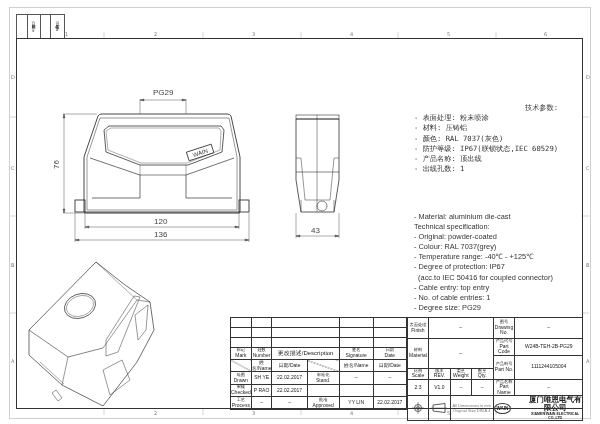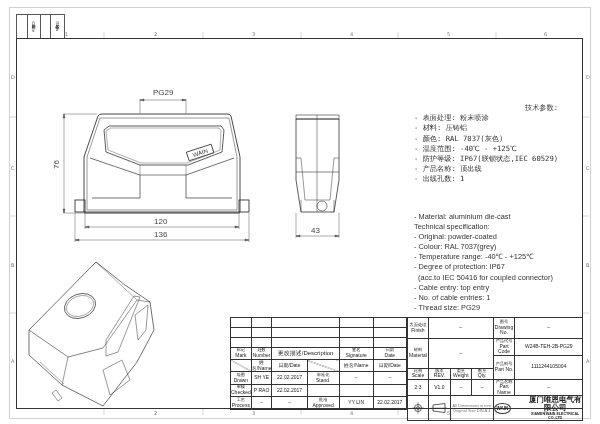--- a/index.html
+++ b/index.html
@@ -156,37 +156,36 @@
 <div class="dim" style="left:52px;top:160px;transform:rotate(-90deg);">76</div>
 <div class="dim" style="left:154px;top:217px">120</div>
 <div class="dim" style="left:154px;top:230px">136</div>
 <div class="dim" style="left:311px;top:226px">43</div>
 
 <div class="spec" style="left:414px;top:103px">
   <div class="title">技术参数:</div>
   <div>- 表面处理: 粉末喷涂</div>
   <div>- 材料: 压铸铝</div>
   <div>- 颜色: RAL 7037(灰色)</div>
-  <div>- 温度范围: -40℃ - +125℃</div>
   <div>- 防护等级: IP67(联锁状态,IEC 60529)</div>
   <div>- 产品名称: 顶出线</div>
   <div>- 出线孔数: 1</div>
 </div>
 
 <div class="spec-en" style="left:414px;top:212px">
   <div>- Material: aluminium die-cast</div>
   <div>Technical specification:</div>
   <div>- Original: powder-coated</div>
   <div>- Colour: RAL 7037(grey)</div>
   <div>- Temperature range: -40℃ - +125℃</div>
   <div>- Degree of protection: IP67</div>
   <div style="white-space:pre">  (acc.to IEC 50416 for coupled connector)</div>
   <div>- Cable entry: top entry</div>
   <div>- No. of cable entries: 1</div>
-  <div>- Thread size: PG29</div>
+  <div>- Degree size: PG29</div>
 </div>
 
 <table class="tb" style="left:230px;top:317px;width:177px;height:92px;">
   <colgroup>
       <col style="width:20px">
       <col style="width:19px">
       <col style="width:36px">
       <col style="width:33px">
       <col style="width:35px">
       <col style="width:34px">

